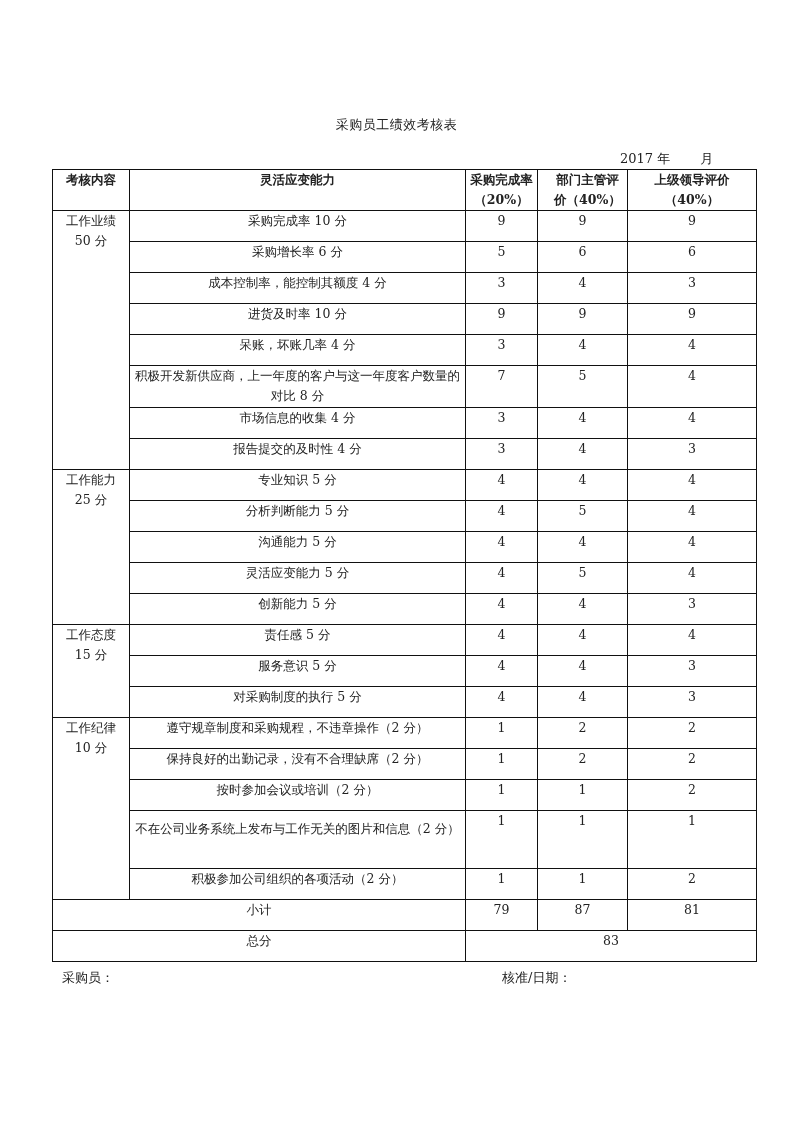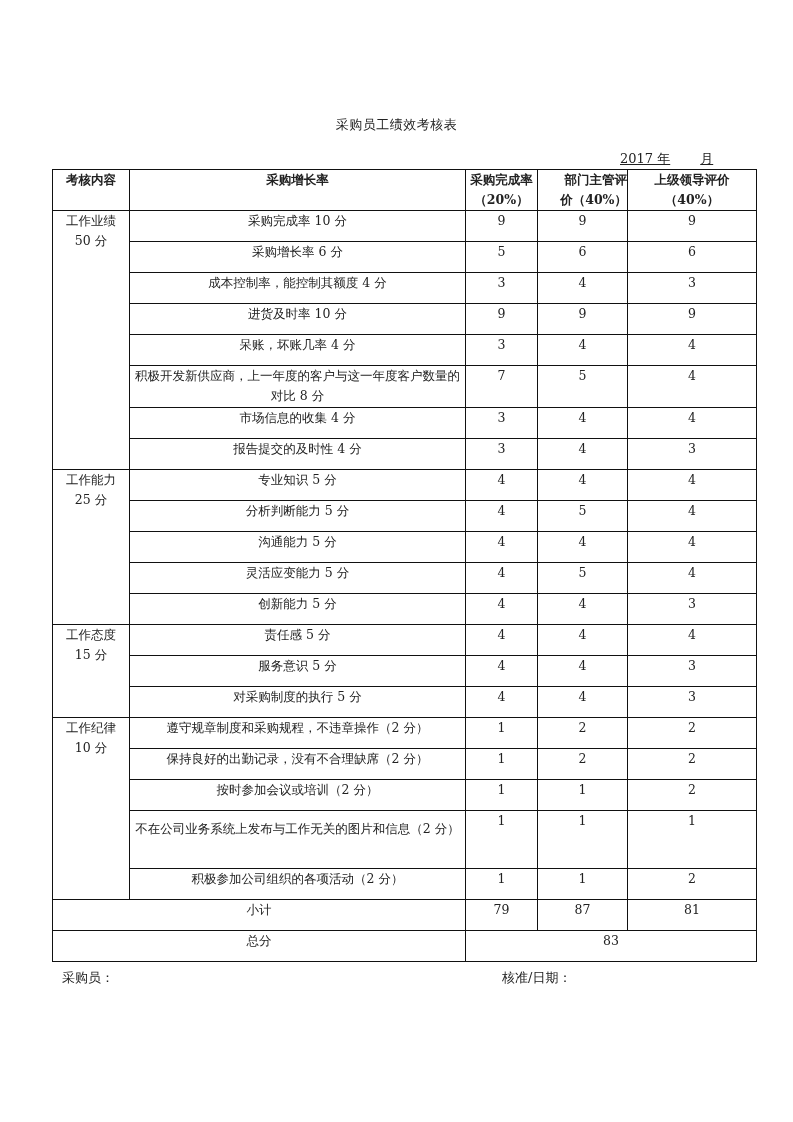--- a/index.html
+++ b/index.html
@@ -1,20 +1,20 @@
 <!DOCTYPE html>
 <html><head>
 <meta charset="utf-8">
 <style>
   html, body { margin:0; padding:0; background:#ffffff; }
   body { width:793px; height:1122px; position:relative; overflow:hidden;
          font-family:"DejaVu Serif", "Liberation Serif", serif; color:#222; }
   .title { position:absolute; top:116px; left:0; width:793px; text-align:center;
            font-size:13px; letter-spacing:0.5px; }
-  .date { position:absolute; top:150px; left:620px; font-size:13px;text-decoration:underline; }
+  .date { position:absolute; top:150px; left:620px; font-size:13px; }
   .date .sp { display:inline-block; width:30px; }
   table.sheet { position:absolute; top:169px; left:52px; width:704px;
                 border-collapse:collapse; table-layout:fixed; font-size:12.5px; }
   table.sheet td { border:1.3px solid #111; text-align:center; padding:0; line-height:20px;
                    vertical-align:top; }
   td.hdr { vertical-align:middle; height:40px;font-weight:bold; }
   td.cat { vertical-align:middle;margin-top:28px; }
   tr.r1 td { height:30px; }
   tr.r2 td { height:41px; }
   td.num { padding-top:1px; }
@@ -34,26 +34,26 @@
   <colgroup>
     <col style="width:77px">
       <col style="width:336px">
       <col style="width:72px">
       <col style="width:90px">
       <col style="width:129px">
   </colgroup>
   <tbody>
       <tr>
     <td class="hdr">考核内容</td>
-    <td class="hdr">采购增长率</td>
+    <td class="hdr">灵活应变能力</td>
     <td class="hdr">
           <div>采购完成率</div>
           <div>（20%）</div>
         </td>
-    <td class="hdr" style="text-align:right;padding-left:10px;">
+    <td class="hdr" style="text-align:center;padding-left:10px;">
           <div>部门主管评</div>
           <div>价（40%）</div>
         </td>
     <td class="hdr">
           <div>上级领导评价</div>
           <div>（40%）</div>
         </td>
   </tr>
 
   <tr class="r1">

